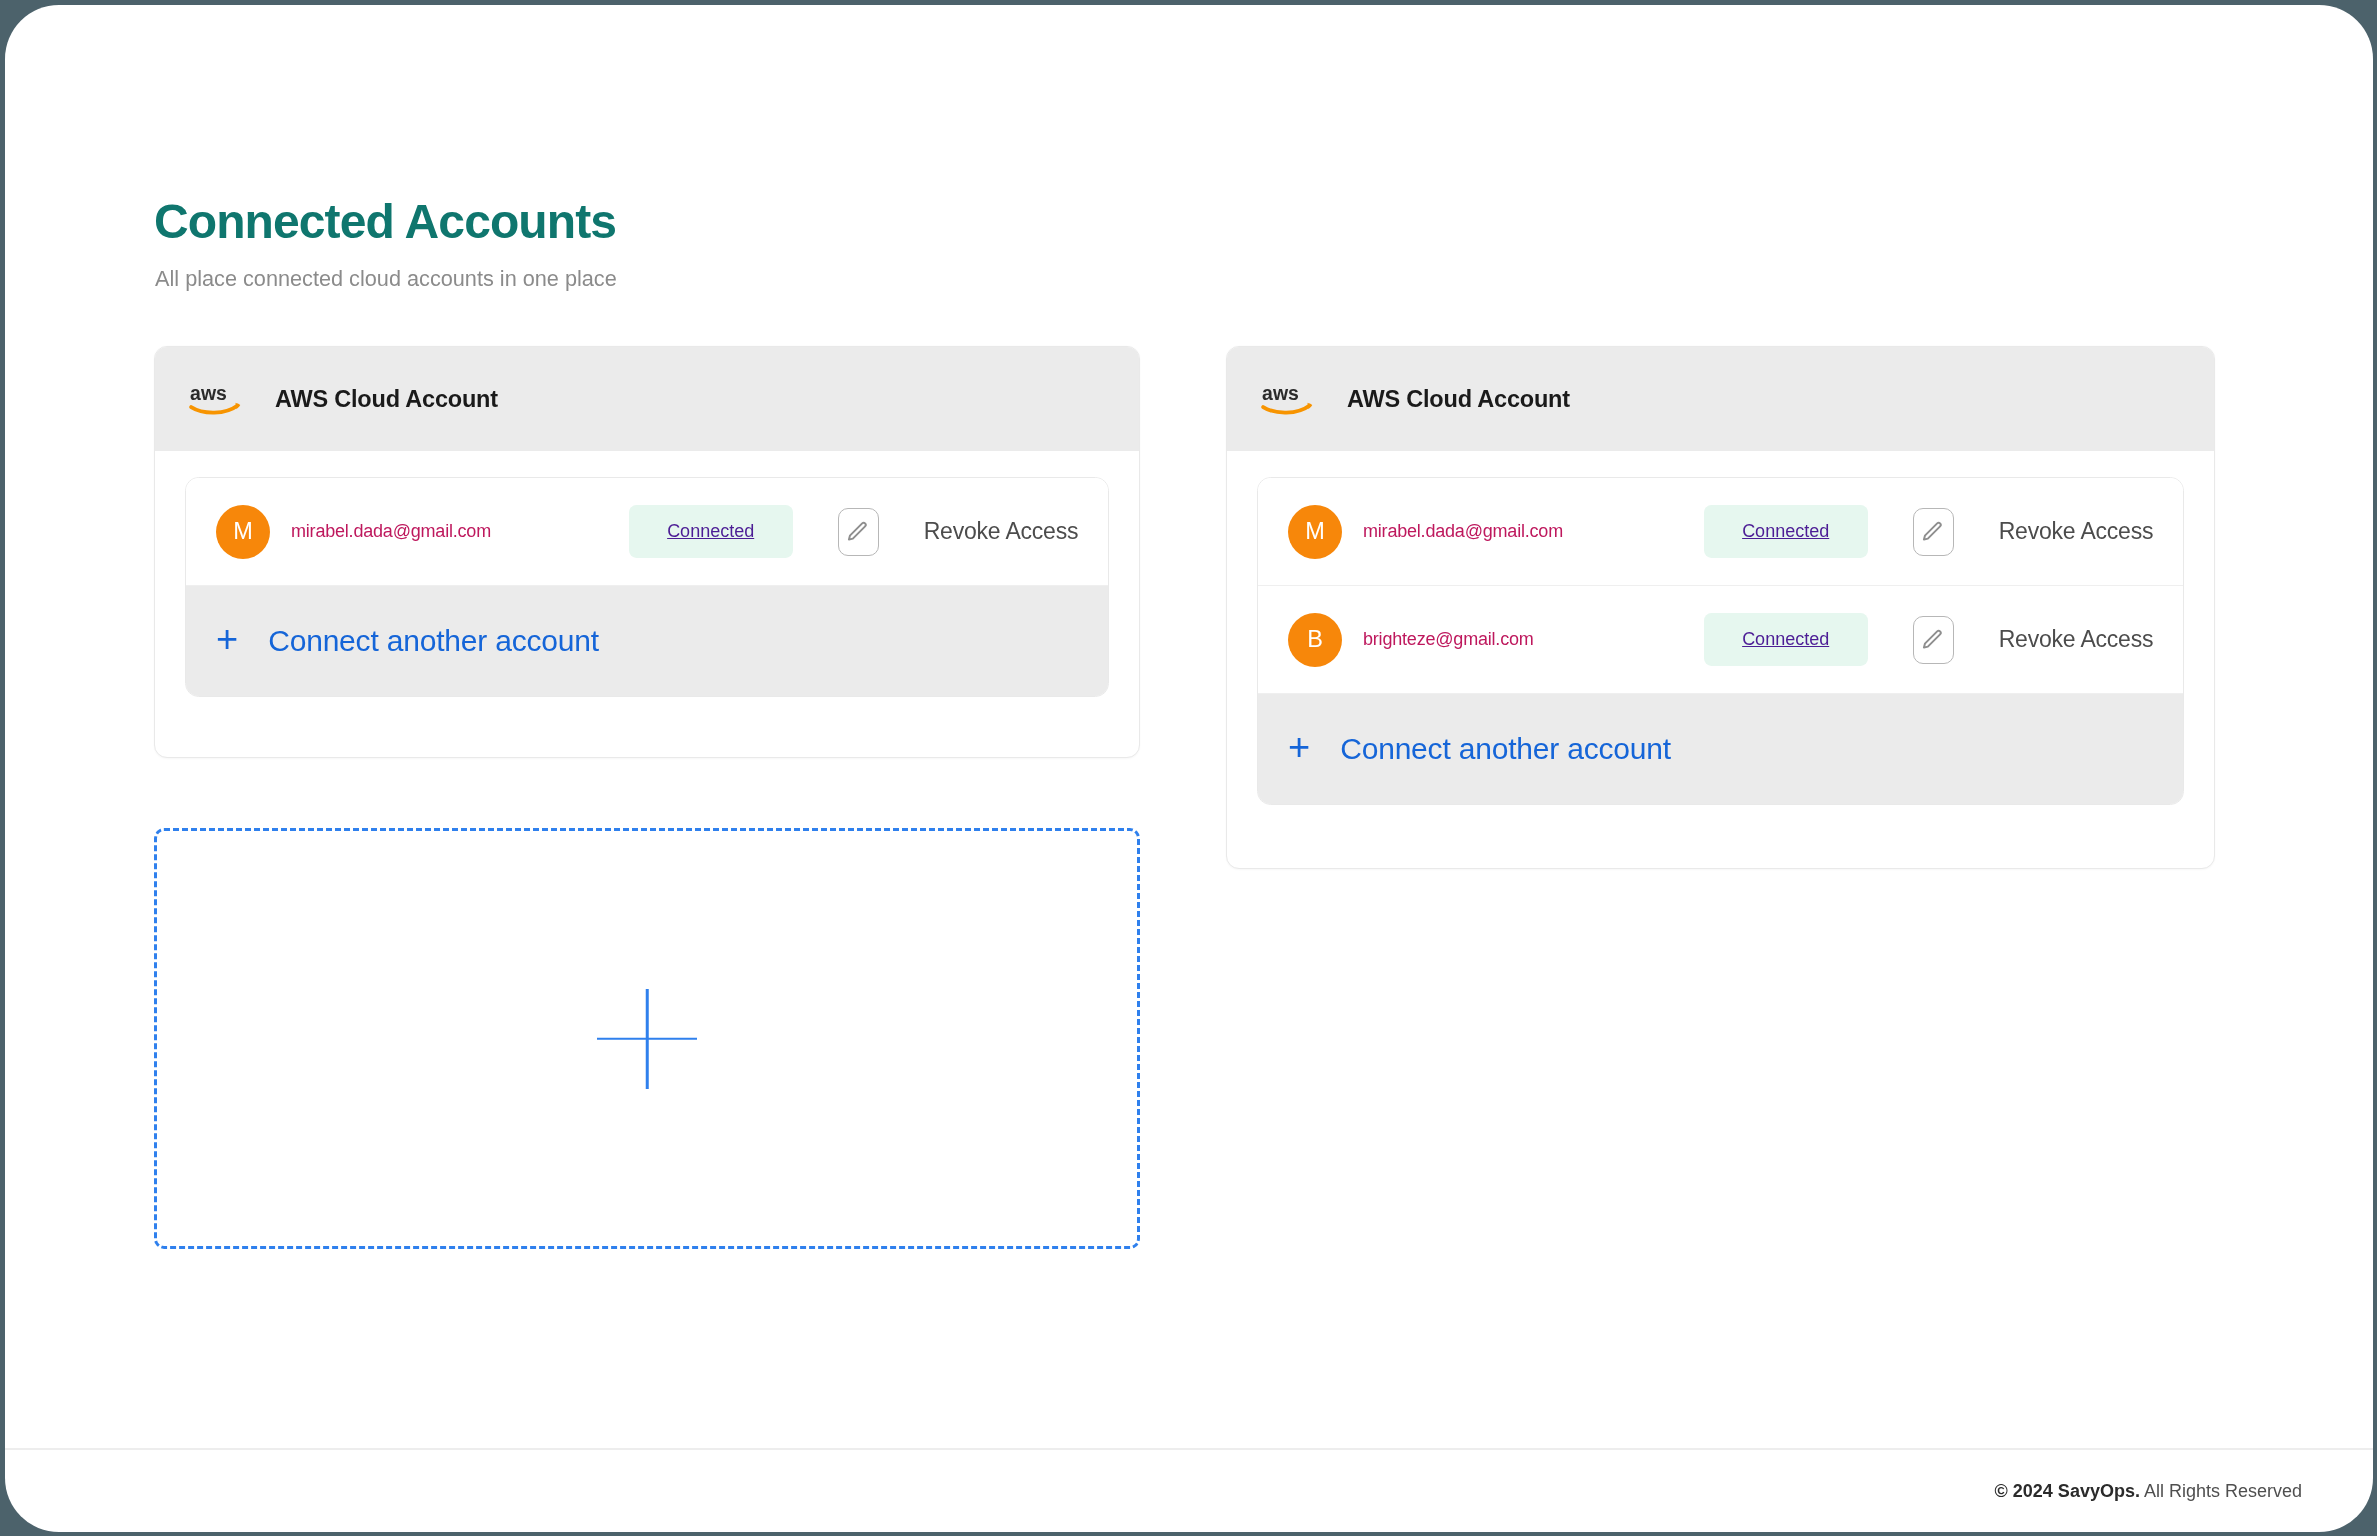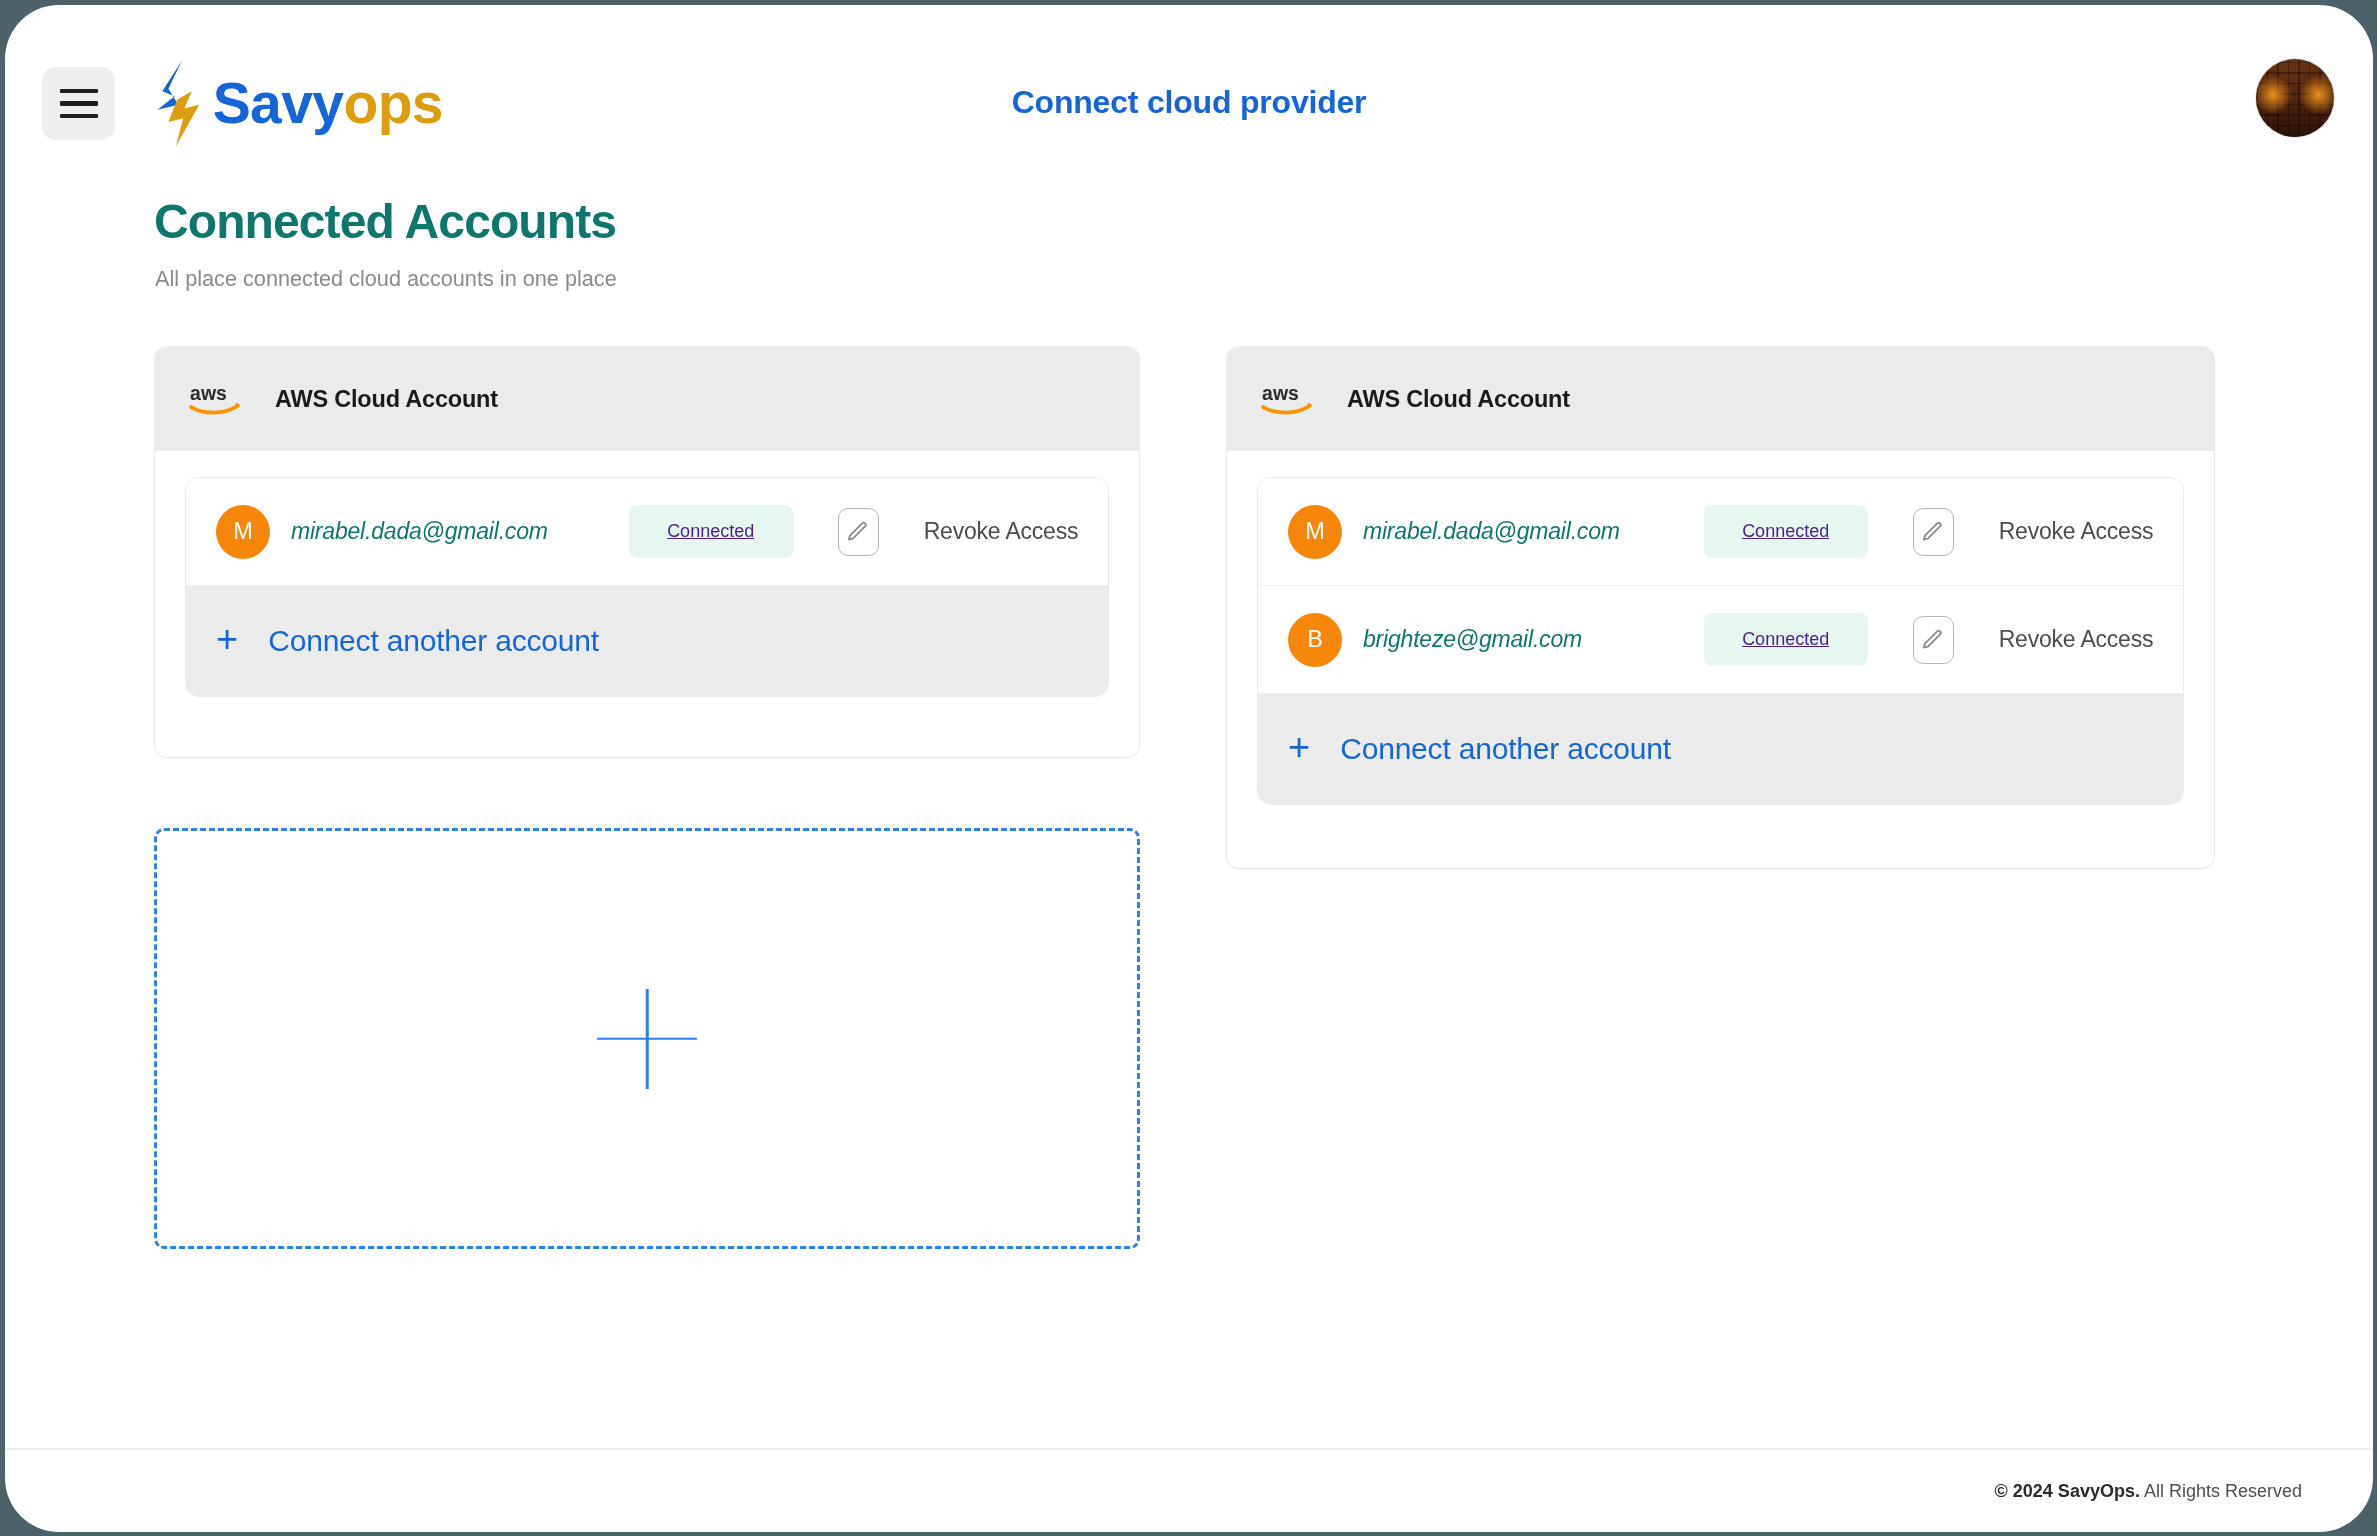--- a/index.html
+++ b/index.html
@@ -181,26 +181,25 @@
     background: #f7870a;
     color: #ffffff;
     font-size: 23.5px;
     display: flex;
     align-items: center;
     justify-content: center;
     flex: 0 0 auto;
   }
   .account-email {
     margin-left: 21px;
-    font-size: 23px;
-    color: #0f766e;
+    font-size: 18px;
+    color: #be185d;
     letter-spacing: -0.2px;
     white-space: nowrap;
     flex: 0 0 auto;
-    font-style: italic;
   }
   .status-badge {
     margin-left: auto;
     background: #e6f7ef;
     color: #4c1d95;
     font-size: 18px;
     border-radius: 7.4px;
     padding: 16px 0;
     width: 164px;
     text-align: center;
@@ -296,44 +295,20 @@
     white-space: nowrap;
   }
   .footer-text b { font-weight: bold; }
   .footer-rights { color: #4f4f4f; }
 </style>
 </head>
 <body>
 
 <div class="page-frame">
 
-  <div class="top-bar">
-
-    <button class="hamburger-btn">
-      <span></span>
-      <span></span>
-      <span></span>
-    </button>
-
-    <div class="brand">
-      <svg class="brand-mark" viewBox="0 0 48 72">
-        <path d="M26 1 L10 26 L20 30 L6 41 L23 37 L15 24 Z" fill="#1565d8"></path>
-        <path d="M22 33 L34 26 L28 40 L40 37 L21 71 L27 48 L15 51 Z" fill="#dd9d10"></path>
-      </svg>
-      <div class="brand-text">
-        <span class="b-savy">Savy</span><span class="b-ops">ops</span>
-      </div>
-    </div>
-
-    <div class="header-title">Connect cloud provider</div>
-
-    <div class="avatar-wrap">
-      <div class="avatar-photo"></div>
-    </div>
-  </div>
 
   <h1 class="page-title">Connected Accounts</h1>
   <p class="page-subtitle">All place connected cloud accounts in one place</p>
 
   <div class="card card-left">
     <div class="card-header">
       <svg class="aws-logo" viewBox="0 0 100 66">
         <text x="2" y="34" font-family="Liberation Sans, sans-serif" font-size="36" font-weight="600" fill="#2b2b2b">aws</text>
         <path d="M4 48 C26 62, 68 62, 90 45" stroke="#f79400" stroke-width="7" fill="none" stroke-linecap="round"></path>
         <path d="M86 40 L95 44 L88 52 Z" fill="#f79400"></path>

